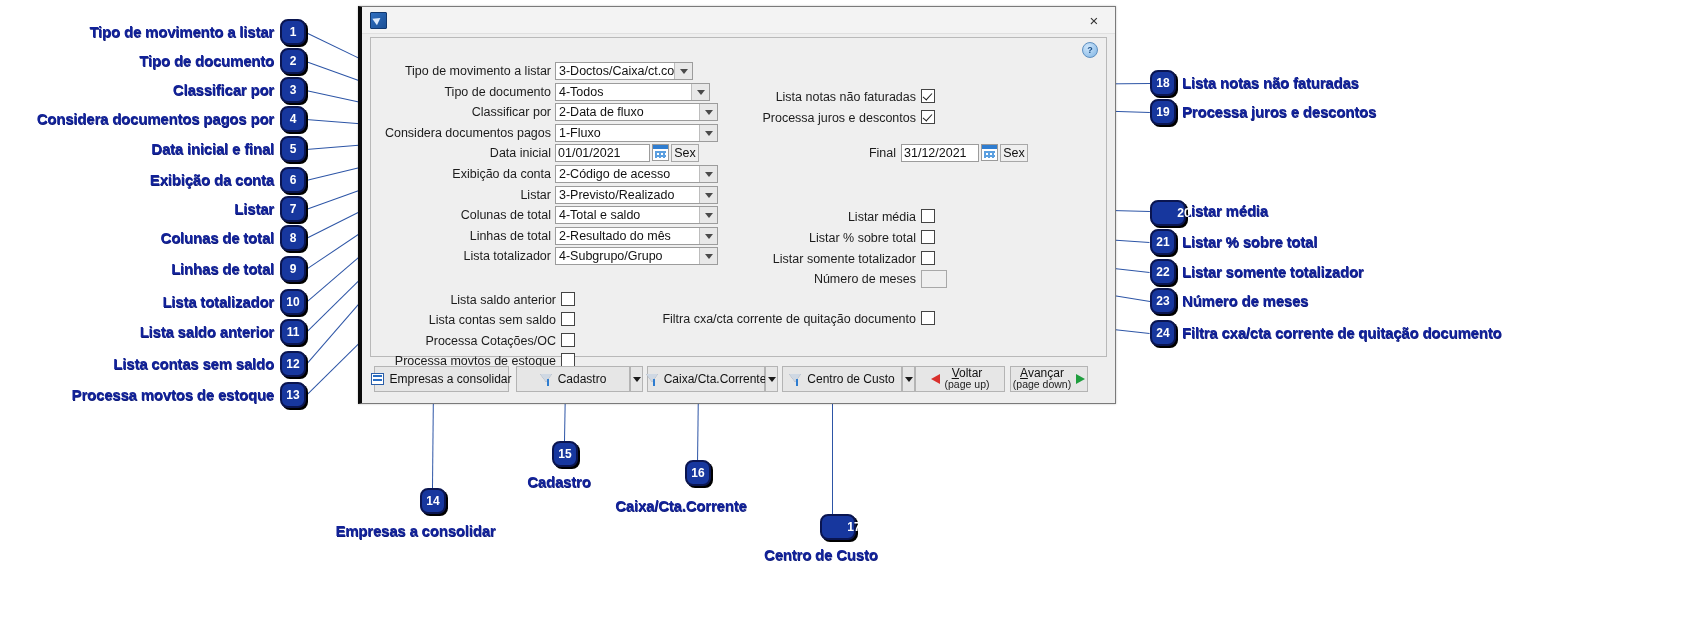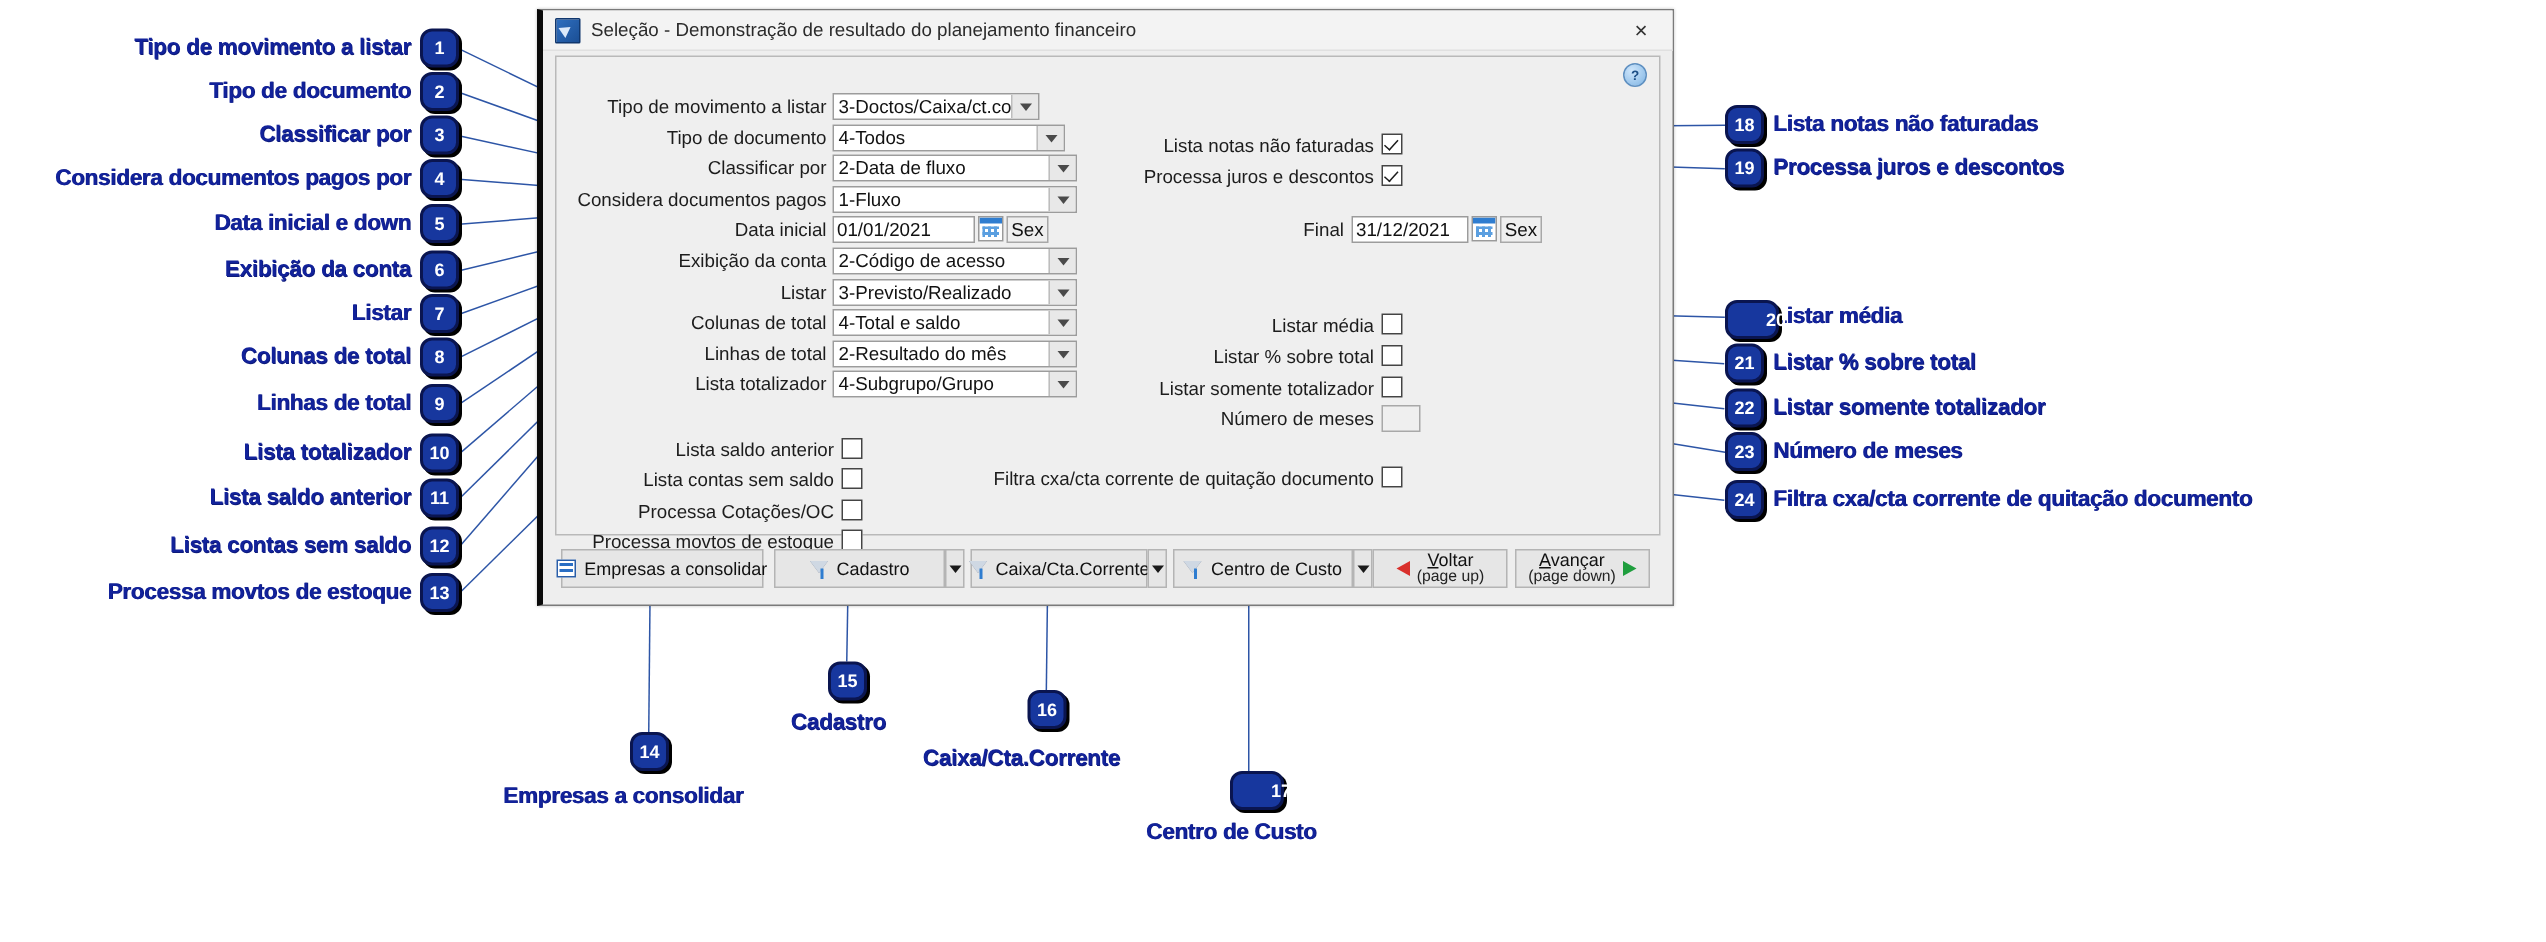--- a/index.html
+++ b/index.html
@@ -248,21 +248,20 @@
     <div class="leader" style="left: 434px; top: 383px; width: 105.005px; transform: rotate(90.5457deg);"></div>
     <div class="leader" style="left: 566px; top: 383px; width: 58.0086px; transform: rotate(90.9878deg);"></div>
     <div class="leader" style="left: 699px; top: 383px; width: 81.0062px; transform: rotate(90.7073deg);"></div>
     <div class="leader" style="left: 833px; top: 383px; width: 131px; transform: rotate(90deg);"></div>
   </div>
 
 <div id="dialog">
 
   <div id="titlebar">
     <span class="ticon"></span>
-    <span id="titletext">Seleção - Demonstração de resultado do planejamento financeiro</span>
     <span id="closebtn">×</span>
   </div>
 
   <div id="panel">
     <div id="helpicon">?</div>
     <div id="fields">
         <div class="flabel" style="right: 170px; left: 0px; width: 180px; top: 26px;">Tipo de movimento a listar</div>
         <div class="combo" style="left: 184px; top: 24px; width: 138px;">
           <span>3-Doctos/Caixa/ct.cor</span>
           <span class="arrow">
@@ -384,41 +383,41 @@
       <div class="dropspl" style="left: 532px;">
         <i></i>
       </div>
       <div class="btn" style="left: 545px; width: 90px;">
         <span class="ic-arrow-l"></span>
         <span class="two">
           <span><u>V</u>oltar</span>
           <span class="sub">(page up)</span>
         </span>
       </div>
-      <div class="btn" style="left: 640px; width: 90px;">
+      <div class="btn" style="left: 640px; width: 78px;">
         <span class="two">
           <span><u>A</u>vançar</span>
           <span class="sub">(page down)</span>
         </span>
         <span class="ic-arrow-r"></span>
       </div>
     </div>
 </div>
 
 <div id="annlayer">
     <div class="badge" style="left: 280px; top: 19px;">1</div>
     <div class="ann-label left" style="top: 23px; right: 1423px;">Tipo de movimento a listar</div>
     <div class="badge" style="left: 280px; top: 48px;">2</div>
     <div class="ann-label left" style="top: 52px; right: 1423px;">Tipo de documento</div>
     <div class="badge" style="left: 280px; top: 77px;">3</div>
     <div class="ann-label left" style="top: 81px; right: 1423px;">Classificar por</div>
     <div class="badge" style="left: 280px; top: 106px;">4</div>
     <div class="ann-label left" style="top: 110px; right: 1423px;">Considera documentos pagos por</div>
     <div class="badge" style="left: 280px; top: 136px;">5</div>
-    <div class="ann-label left" style="top: 140px; right: 1423px;">Data inicial e down</div>
+    <div class="ann-label left" style="top: 140px; right: 1423px;">Data inicial e final</div>
     <div class="badge" style="left: 280px; top: 167px;">6</div>
     <div class="ann-label left" style="top: 171px; right: 1423px;">Exibição da conta</div>
     <div class="badge" style="left: 280px; top: 196px;">7</div>
     <div class="ann-label left" style="top: 200px; right: 1423px;">Listar</div>
     <div class="badge" style="left: 280px; top: 225px;">8</div>
     <div class="ann-label left" style="top: 229px; right: 1423px;">Colunas de total</div>
     <div class="badge" style="left: 280px; top: 256px;">9</div>
     <div class="ann-label left" style="top: 260px; right: 1423px;">Linhas de total</div>
     <div class="badge" style="left: 280px; top: 289px;">10</div>
     <div class="ann-label left" style="top: 293px; right: 1423px;">Lista totalizador</div>

